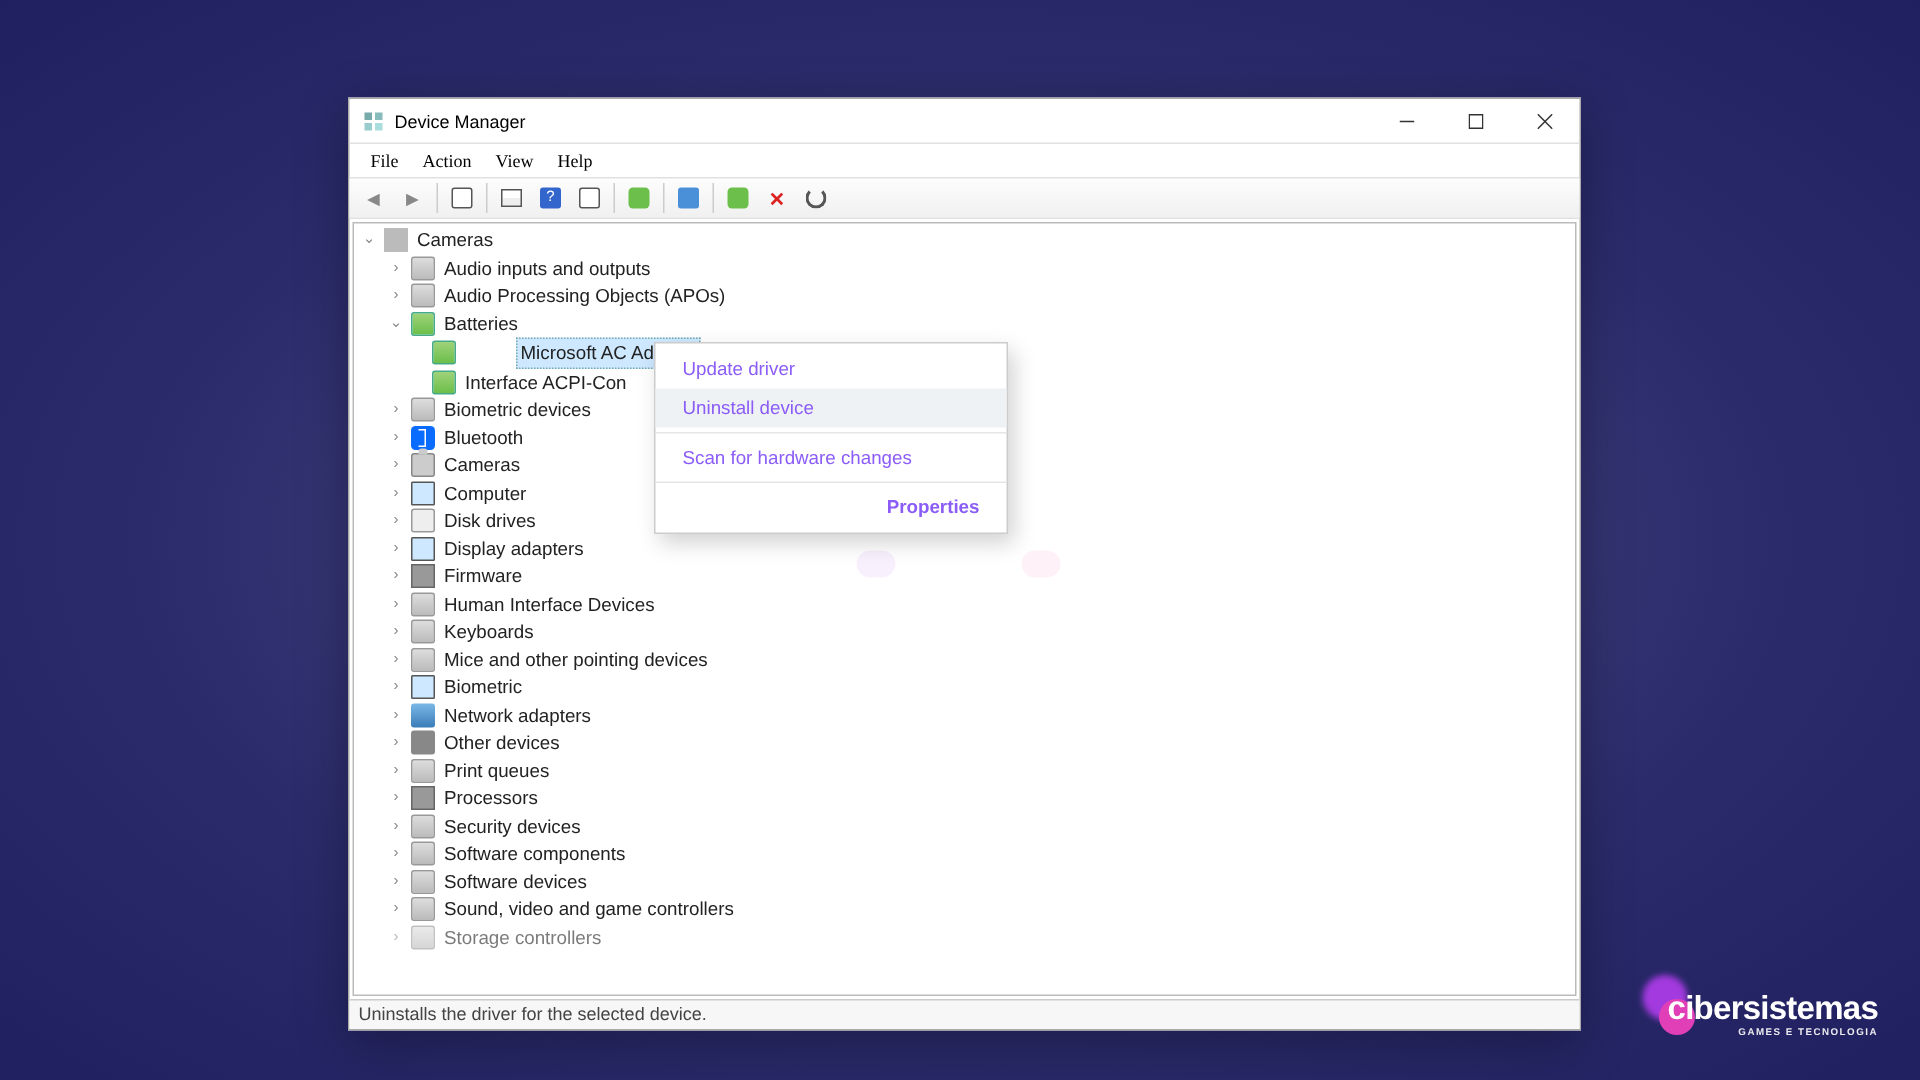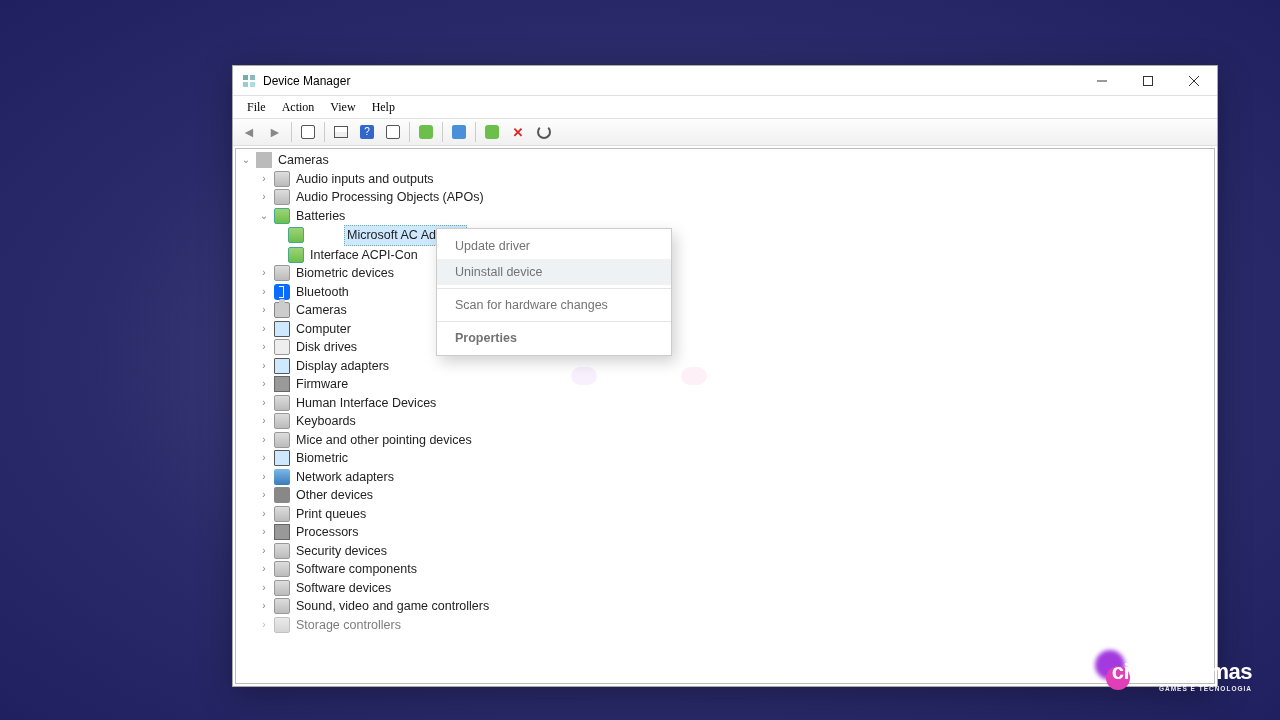--- a/index.html
+++ b/index.html
@@ -8,21 +8,21 @@
   background: radial-gradient(ellipse at center, #5a5a8a 0%, #3d3d7a 30%, #2b2b6b 60%, #202060 100%);
   font-family: 'Segoe UI', Tahoma, sans-serif;
   font-size: 13px;
   position: relative;
   overflow: hidden;
 }
 
 .window {
   position: absolute;
   left: 232px; top: 65px;
-  width: 986px; height: 622px;
+  width: 822px; height: 622px;
   background: #fff;
   border: 1px solid #aaa;
   display: flex;
   flex-direction: column;
   box-shadow: 0 8px 32px rgba(0,0,0,0.3);
 }
 
 
 .titlebar {
   height: 30px;
@@ -105,24 +105,24 @@
   left: 200px; top: 79px;
   width: 236px;
   background:#fff;
   border:1px solid #ccc;
   box-shadow: 4px 6px 14px rgba(0,0,0,0.18);
   padding: 4px 0;
 }
 .ctx-item {
   padding: 6px 18px;
   font-size: 12.5px;
-  color:#737373;
+  color:#8b5cf6;
 }
 .ctx-item.hl { background:#eef2f5; }
-.ctx-item.bold { font-weight:700; }
+.ctx-item.bold { font-weight:700;text-align:right; }
 .ctx-sep { height:1px; background:#e5e5e5; margin: 3px 0; }
 
 
 .statusbar {
   height: 20px;
   border-top:1px solid #ccc;
   font-size:12px;
   color:#444;
   padding: 2px 6px;
   background:#f7f7f7;
@@ -398,20 +398,23 @@
     <div class="ctx">
       <div class="ctx-item">Update driver</div>
       <div class="ctx-item hl">Uninstall device</div>
       <div class="ctx-sep"></div>
       <div class="ctx-item">Scan for hardware changes</div>
       <div class="ctx-sep"></div>
       <div class="ctx-item bold">Properties</div>
     </div>
   </div>
 
+  <div class="statusbar">
+    <span>Uninstalls the driver for the selected device.</span>
+  </div>
 
 </div>
 
 <div class="blob1"></div>
 <div class="blob2"></div>
 <div class="brand">
   <span>cibersistemas</span>
   <span class="sub">GAMES E TECNOLOGIA</span>
 </div>
 

